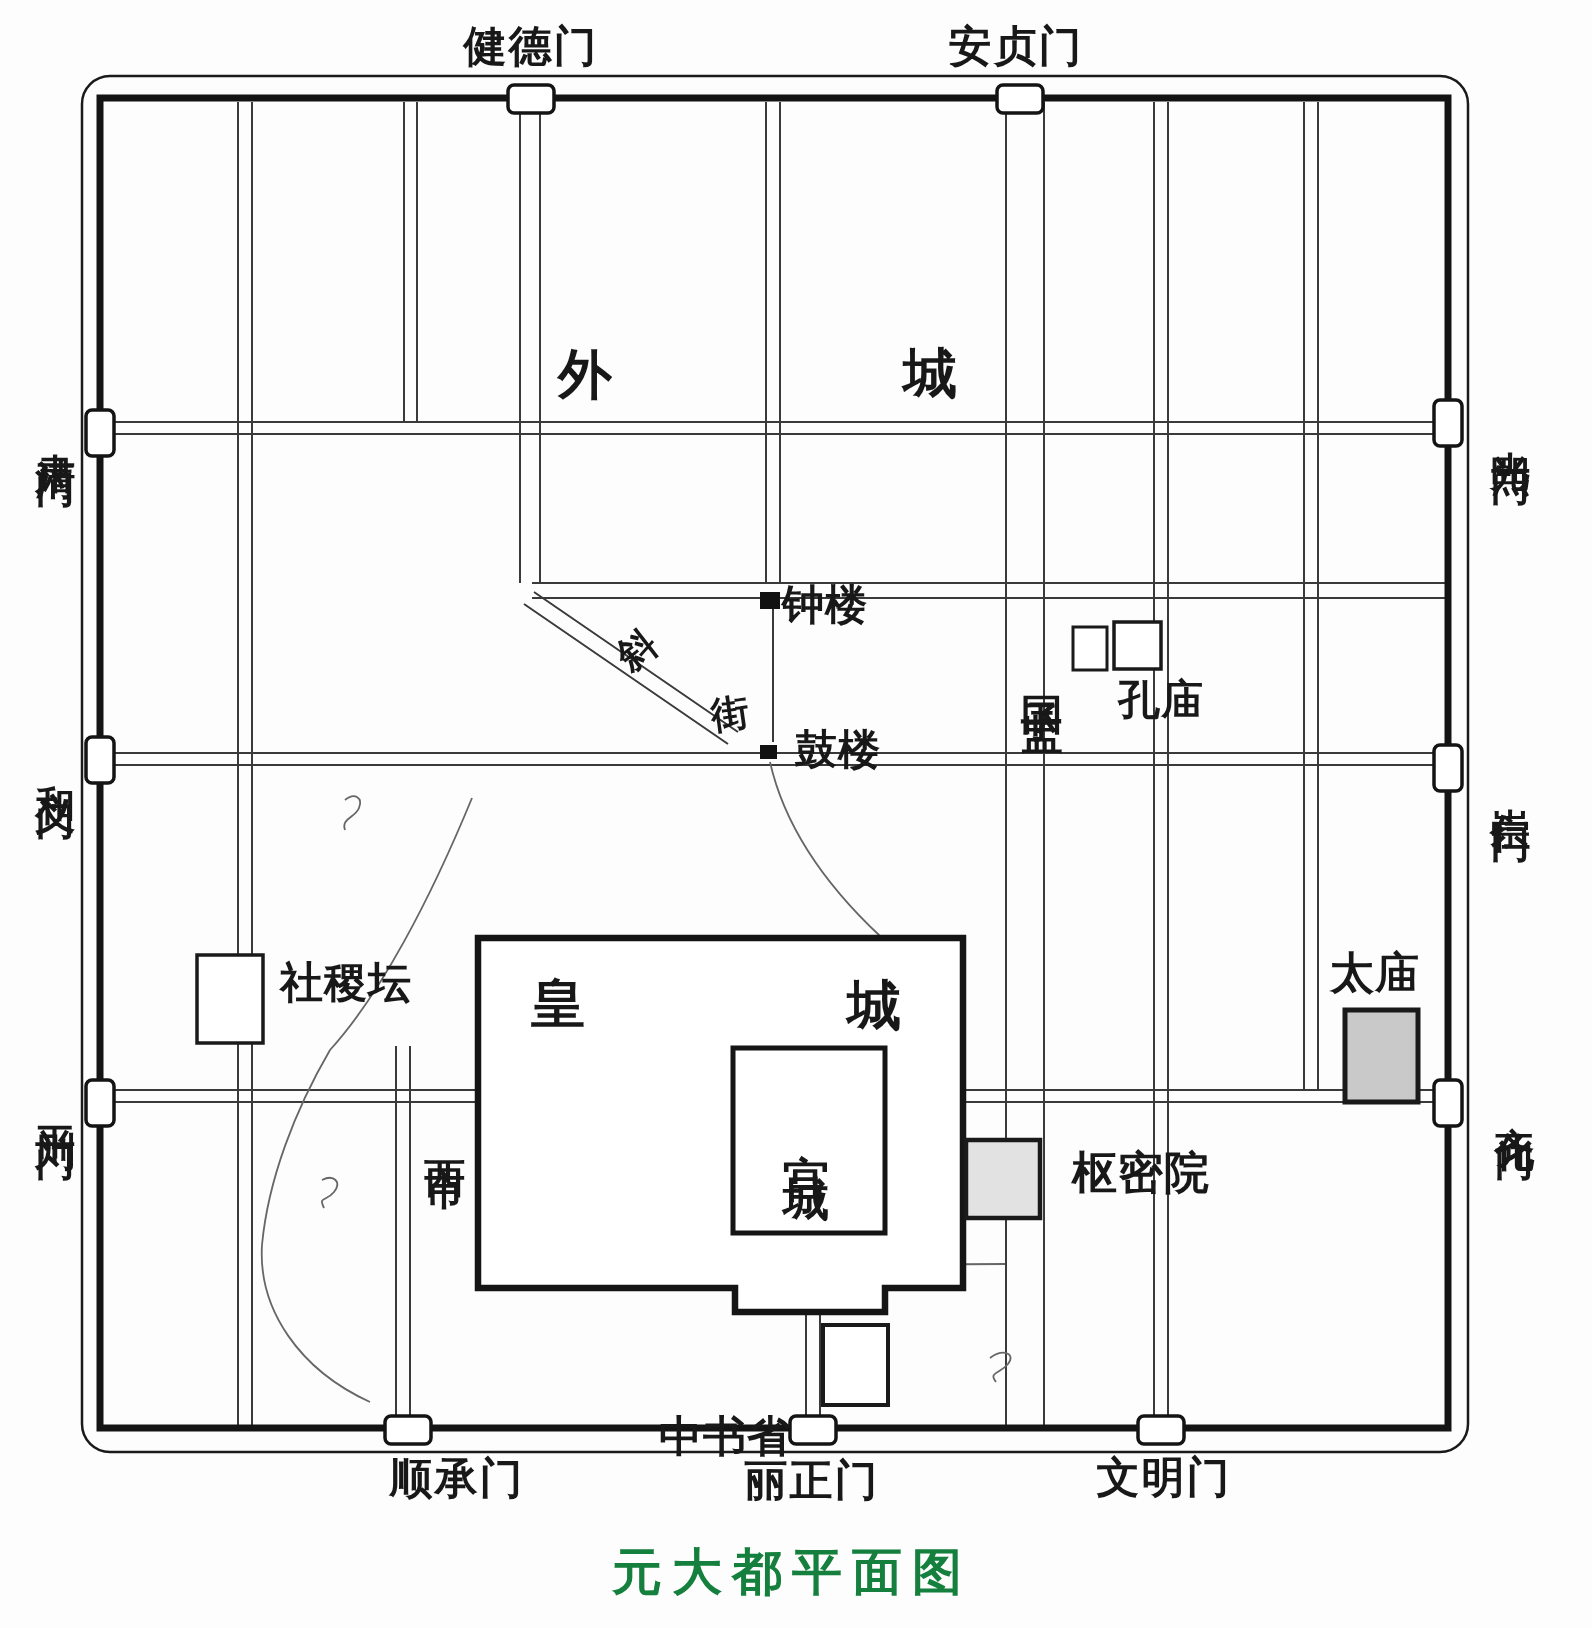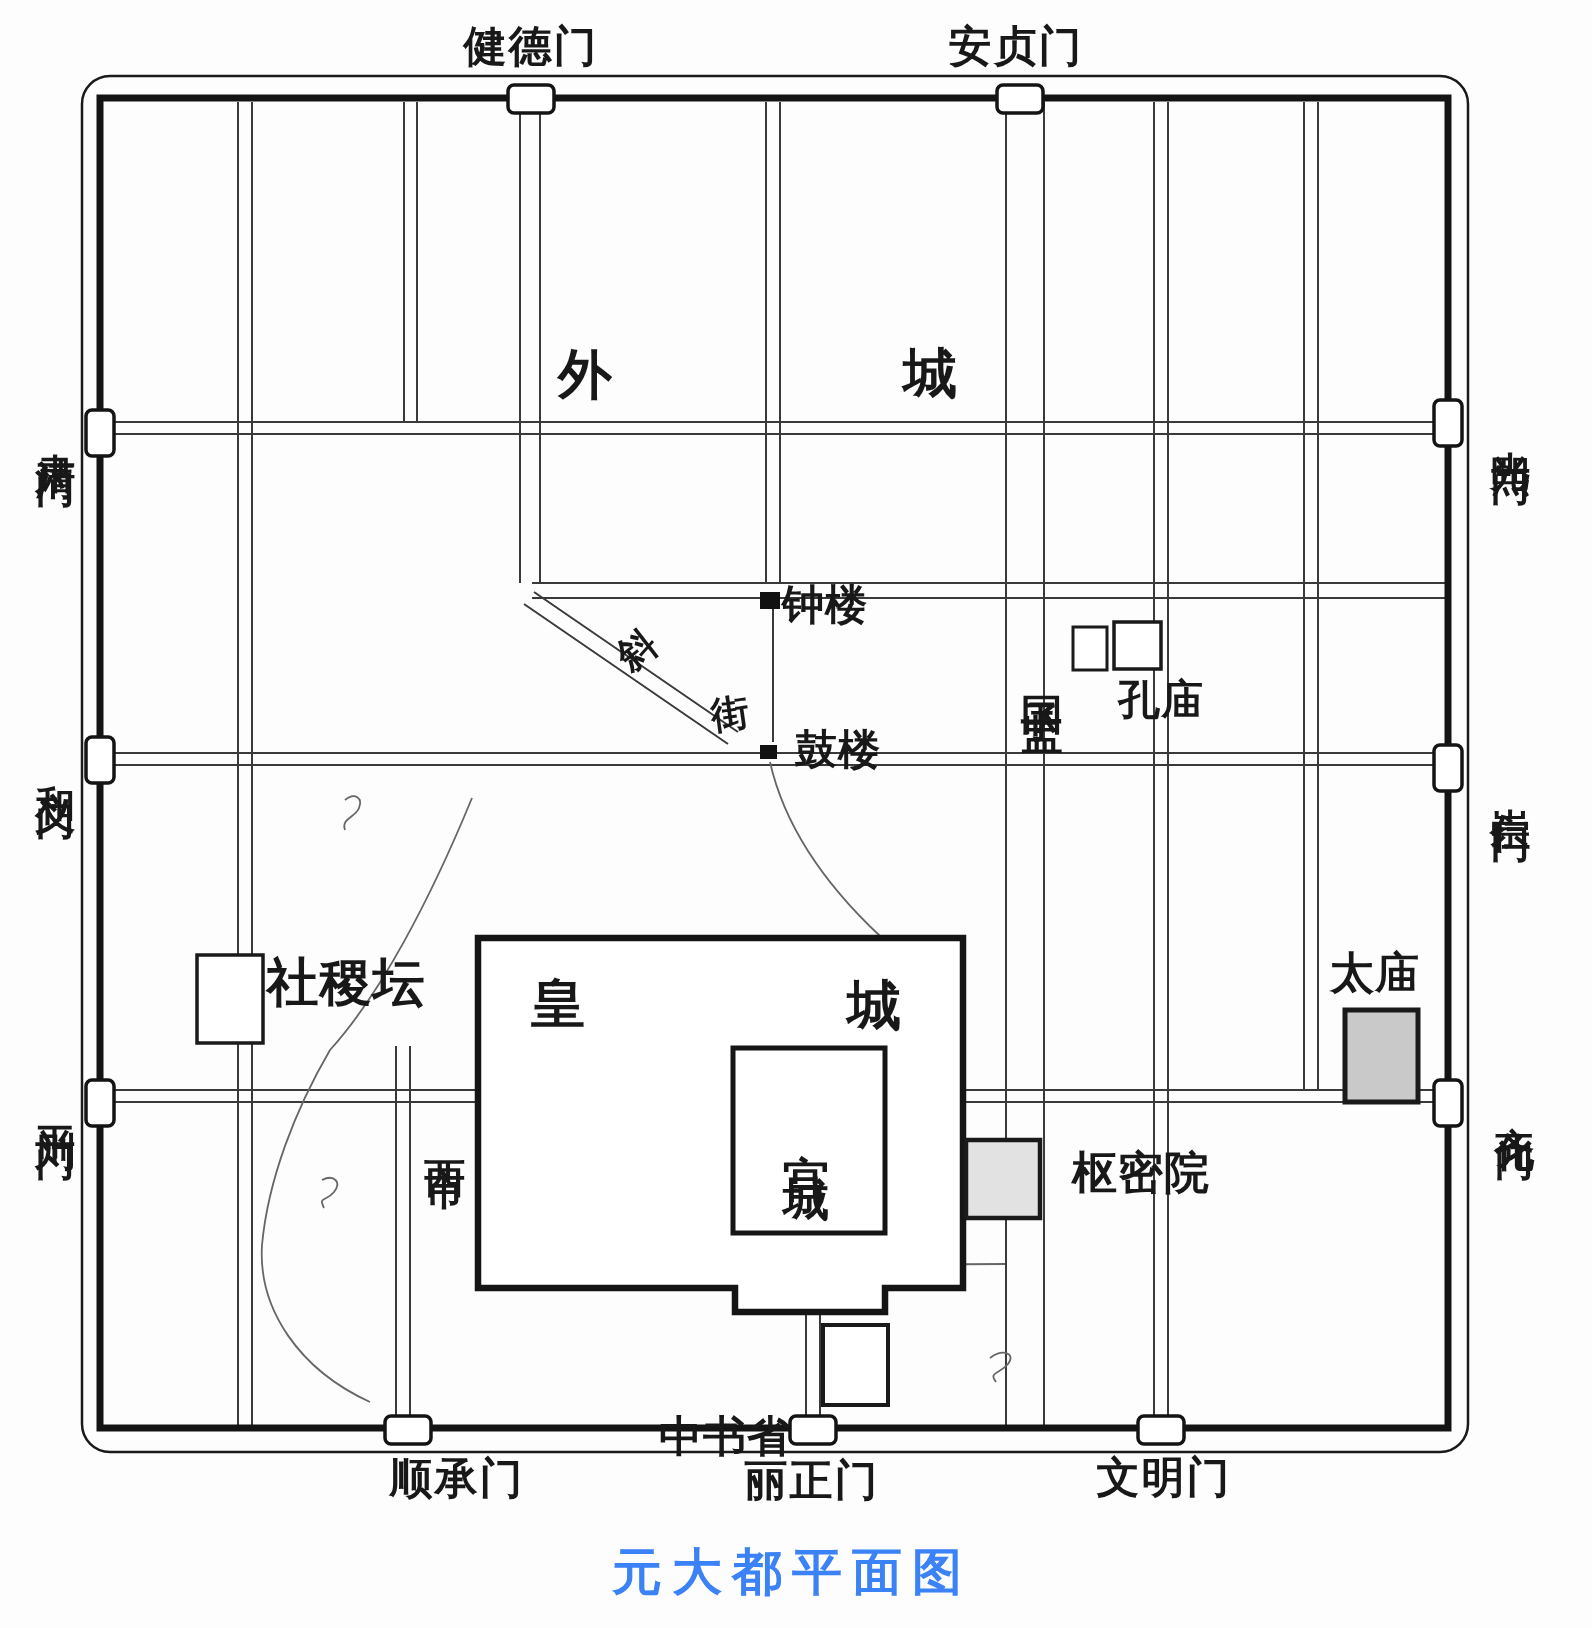--- a/index.html
+++ b/index.html
@@ -8,21 +8,21 @@
   svg{position:absolute;left:0;top:0;}
   .lbl{position:absolute;transform:translate(-50%,-50%);font-weight:bold;color:#181818;
        white-space:nowrap;line-height:1.04;letter-spacing:2px;}
   .v{writing-mode:vertical-rl;text-orientation:upright;letter-spacing:6px;}
   .big{font-size:54px;letter-spacing:0;}
   .gate-h{font-size:43px;}
   .gate-v{font-size:40px;}
   .lm{font-size:42px;letter-spacing:1px;}
   .rot38{transform:translate(-50%,-50%) rotate(-38deg);}
   .rot8{transform:translate(-50%,-50%) rotate(-8deg);}
-  .title{font-family:"Liberation Serif",serif;font-size:50px;font-weight:bold;letter-spacing:10px;color:#3b82f6;}
+  .title{font-family:"Liberation Serif",serif;font-size:50px;font-weight:bold;letter-spacing:10px;color:#15803d;}
 </style>
 </head>
 <body>
 
 <div id="canvas">
 
   <svg width="1592" height="1628" viewBox="0 0 1592 1628">
 
     <g stroke="#3a3a3a" stroke-width="2" fill="none">
 
@@ -102,20 +102,20 @@
   <div class="lbl big" style="left:558px;top:1003px;">皇</div>
   <div class="lbl big" style="left:874px;top:1005px;">城</div>
   <div class="lbl v" style="left:806px;top:1138px;font-size:46px;letter-spacing:22px;">宫城</div>
 
   <div class="lbl lm" style="left:825px;top:605px;">钟楼</div>
   <div class="lbl lm" style="left:838px;top:750px;">鼓楼</div>
   <div class="lbl rot38" style="left:638px;top:650px;font-size:38px;font-weight:bold;">斜</div>
   <div class="lbl rot8" style="left:731px;top:714px;font-size:38px;font-weight:bold;">街</div>
   <div class="lbl v" style="left:1042px;top:674px;font-size:42px;letter-spacing:8px;">国子监</div>
   <div class="lbl lm" style="left:1161px;top:700px;">孔庙</div>
-  <div class="lbl lm" style="left:346px;top:982px;font-size:52px;">社稷坛</div>
+  <div class="lbl lm" style="left:346px;top:982px;font-size:43px;">社稷坛</div>
   <div class="lbl lm" style="left:1375px;top:973px;font-size:44px;">太庙</div>
   <div class="lbl lm" style="left:1141px;top:1173px;font-size:45px;">枢密院</div>
   <div class="lbl lm" style="left:725px;top:1436px;font-size:43px;">中书省</div>
   <div class="lbl v" style="left:445px;top:1133px;font-size:41px;letter-spacing:4px;">西市</div>
 
   <div class="lbl title" style="left:792px;top:1572px;">元大都平面图</div>
 </div>
 
 </body></html>

